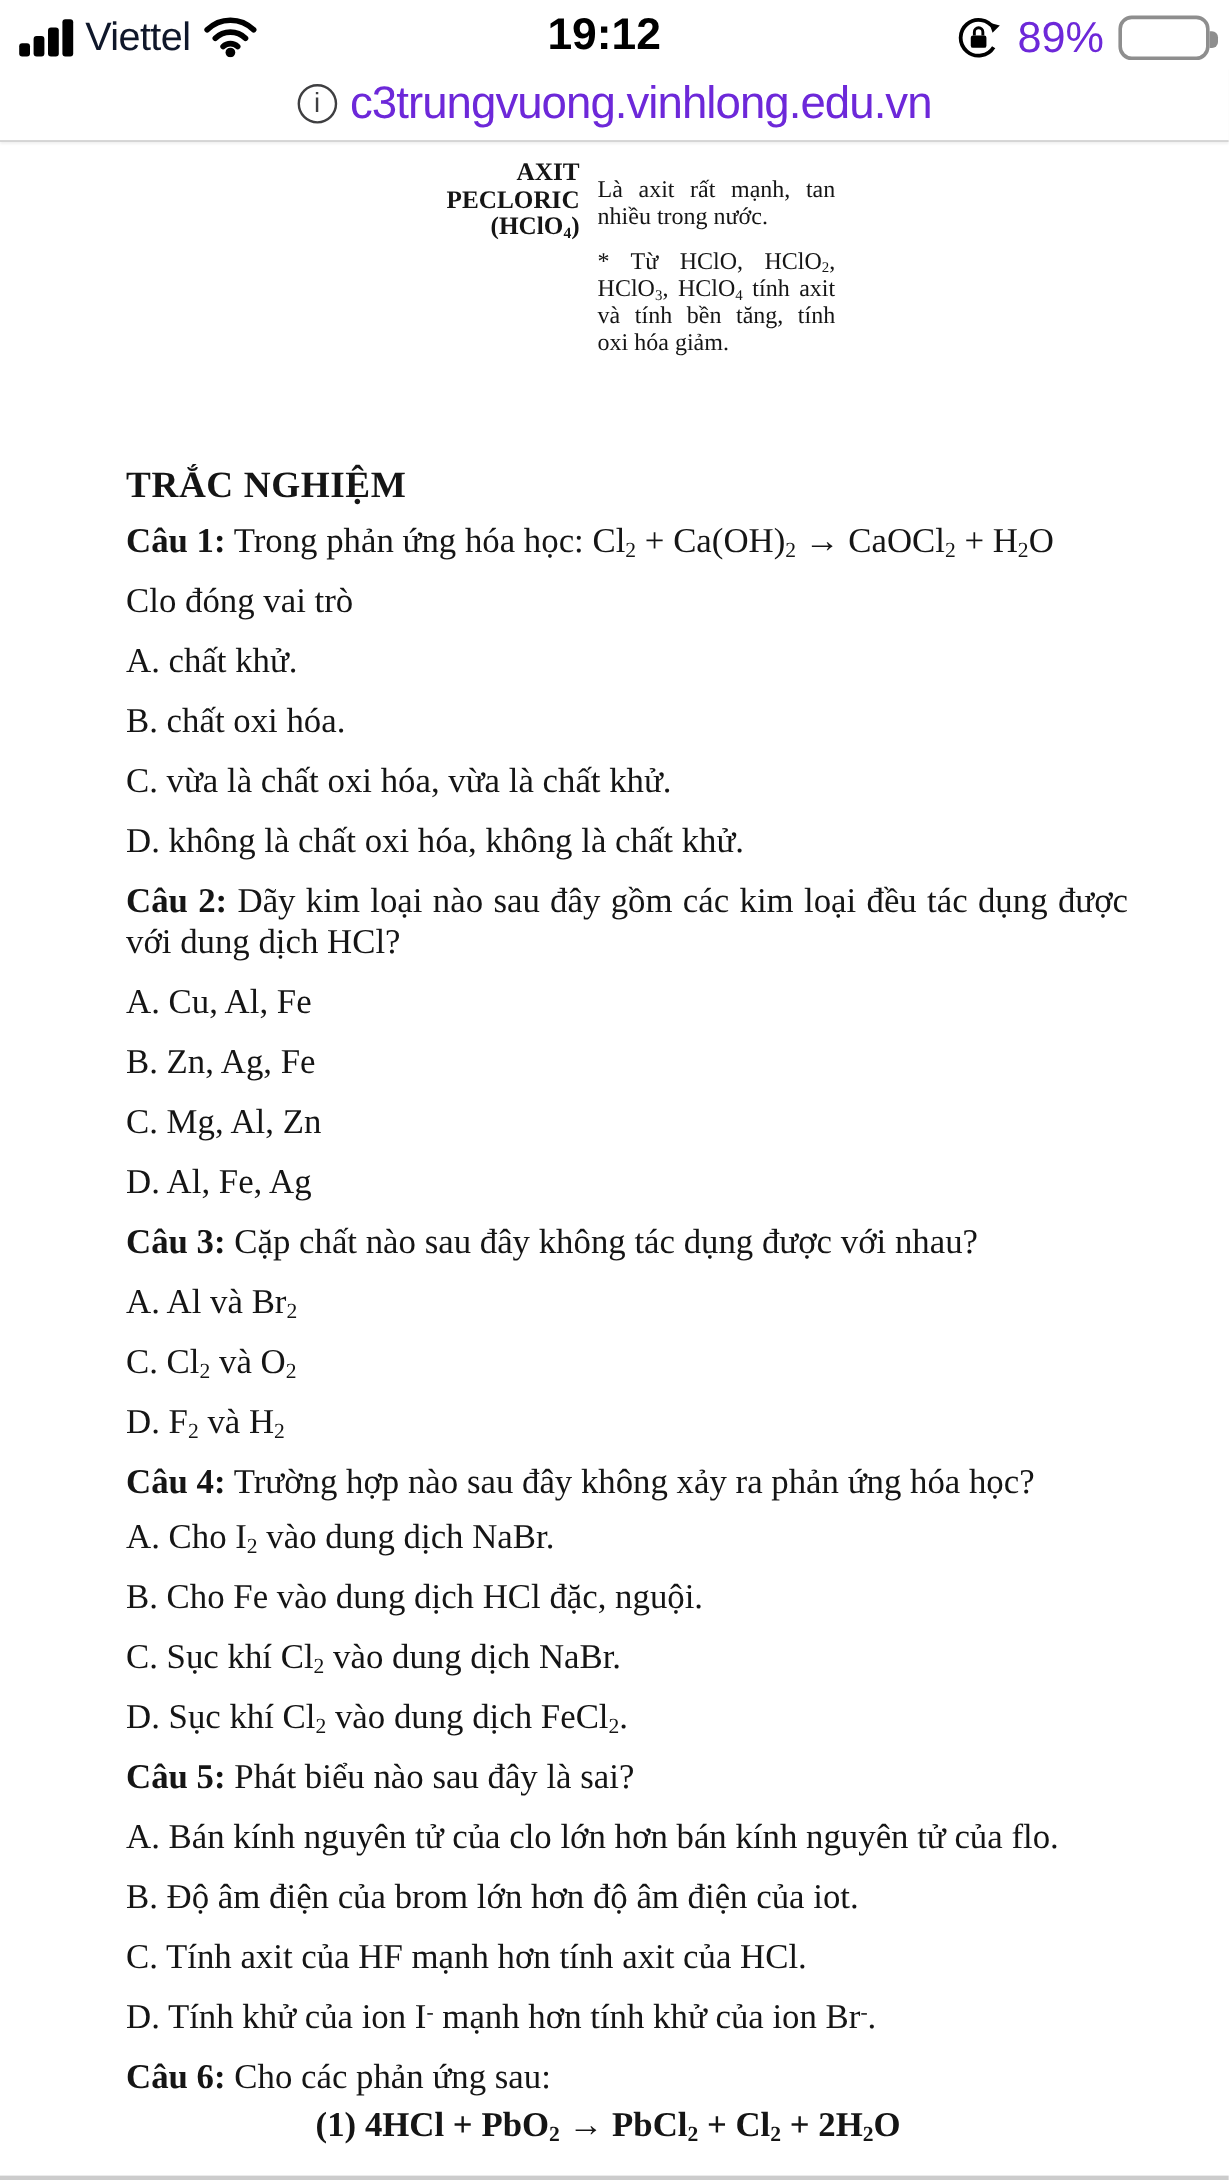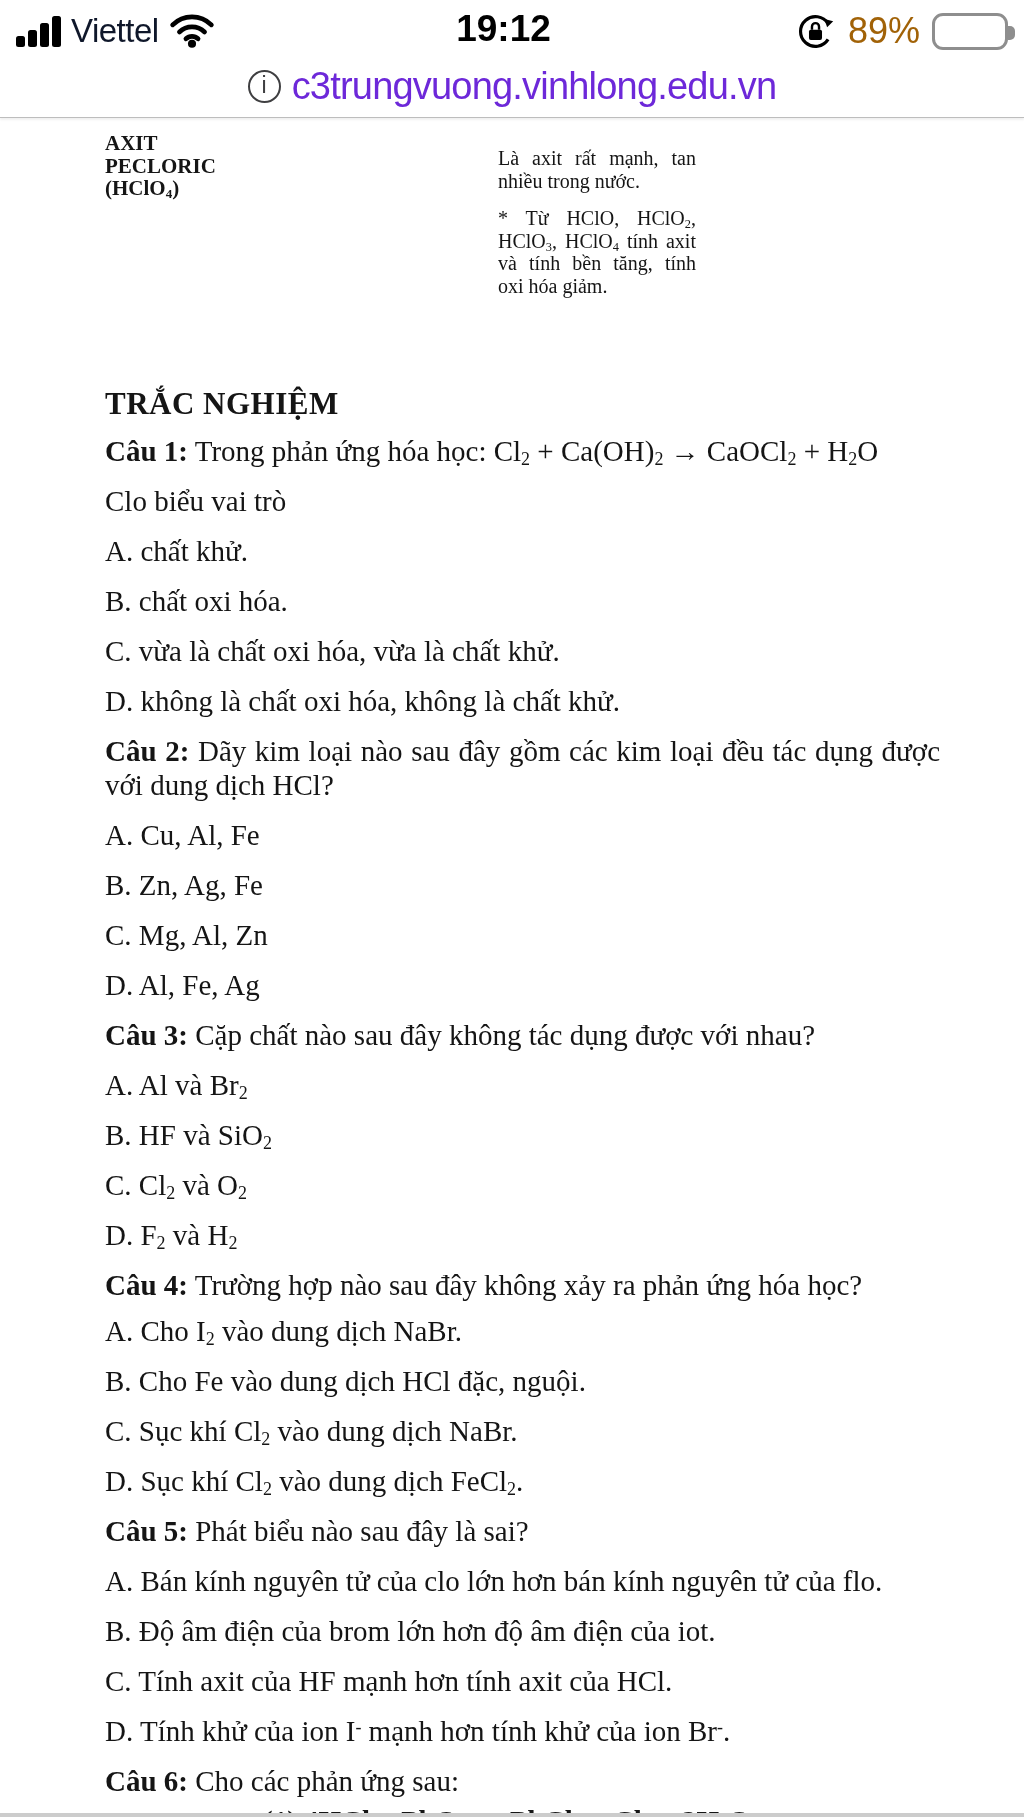--- a/index.html
+++ b/index.html
@@ -26,21 +26,21 @@
   .signal { display:flex; align-items:flex-end; gap:3px; height:31px; }
   .signal .bar { width:9px; background:#000; border-radius:2.5px; }
   .signal .b1{height:11px;} .signal .b2{height:17px;}
   .signal .b3{height:24px;} .signal .b4{height:31px;}
   .carrier { font-size:33px; color:#0f172a; letter-spacing:-0.5px; }
   .sb-time {
     position:absolute; left:0; right:17px; top:8px;
     text-align:center; font-size:37px; font-weight:700; color:#000;
   }
   .sb-right { margin-left:auto; display:flex; align-items:center; gap:12px; z-index:2; }
-  .batt-pct { font-size:36px; color:#a16207; }
+  .batt-pct { font-size:36px; color:#6d28d9; }
   .battery { position:relative; width:76px; height:37px;
     border:3px solid #8e8e8e; border-radius:11px; padding:3px; }
   .battery .fill { height:100%; width:88%; background:#000; border-radius:5px; }
   .battery .nub { position:absolute; right:-10px; top:10px; width:7px; height:14px;
     background:#8e8e8e; border-radius:0 5px 5px 0; }
 
   
   .url-bar {
     height:62px;
     display:flex; align-items:center; justify-content:center; gap:11px;
@@ -54,21 +54,21 @@
     color:#3f3f41; display:flex; align-items:center; justify-content:center;
     font-size:23px; line-height:1; padding-bottom:2px; flex:0 0 auto;
   }
   .url-text { font-size:38px; color:#6d28d9; letter-spacing:-0.8px; white-space:nowrap; }
 
   
   .content { padding:14px 84px 0 105px; }
 
   .doc-table { display:flex; }
   .tbl-left { width:378px; }
-  .title-line { font-weight:700; font-size:21px; line-height:22.5px; }
+  .title-line { font-weight:700; font-size:21px; line-height:22.5px;text-align:right; }
   .tbl-right { width:228px; font-size:20px; line-height:22.5px; text-align:justify; }
   .tbl-right p { margin:15px; }
 
   .section-heading { margin:74px 0 0 0; font-size:31px; line-height:36px;
     font-weight:700; letter-spacing:0.5px; }
 
   .question .q-text { margin:12px 0 16px 0; font-size:29px; line-height:34px; text-align:justify; }
   .question .q-text b { font-weight:700; }
   .q-stem  { margin:0 0 16px 0; font-size:29px; line-height:34px; }
   .option  { margin:12px 0 16px 0; font-size:29px; line-height:34px; white-space:nowrap; }
@@ -135,39 +135,38 @@
     <div class="tbl-right">
       <p>Là axit rất mạnh, tan nhiều trong nước.</p>
       <p>* Từ HClO, HClO<sub>2</sub>, HClO<sub>3</sub>, HClO<sub>4</sub> tính axit và tính bền tăng, tính oxi hóa giảm.</p>
     </div>
   </div>
 
   <h2 class="section-heading">TRẮC NGHIỆM</h2>
 
   <div class="question">
     <p class="q-text"><b>Câu 1:</b><span> Trong phản ứng hóa học: Cl<sub>2</sub> + Ca(OH)<sub>2</sub> → CaOCl<sub>2</sub> + H<sub>2</sub>O</span></p>
-    <p class="q-stem">Clo biểu vai trò</p>
+    <p class="q-stem">Clo đóng vai trò</p>
     <p class="option">A. chất khử.</p>
     <p class="option">B. chất oxi hóa.</p>
     <p class="option">C. vừa là chất oxi hóa, vừa là chất khử.</p>
     <p class="option">D. không là chất oxi hóa, không là chất khử.</p>
   </div>
 
   <div class="question">
     <p class="q-text"><b>Câu 2:</b><span> Dãy kim loại nào sau đây gồm các kim loại đều tác dụng được với dung dịch HCl?</span></p>
     <p class="option">A. Cu, Al, Fe</p>
     <p class="option">B. Zn, Ag, Fe</p>
     <p class="option">C. Mg, Al, Zn</p>
     <p class="option">D. Al, Fe, Ag</p>
   </div>
 
   <div class="question">
     <p class="q-text"><b>Câu 3:</b><span> Cặp chất nào sau đây không tác dụng được với nhau?</span></p>
     <p class="option">A. Al và Br<sub>2</sub></p>
-    <p class="option">B. HF và SiO<sub>2</sub></p>
     <p class="option">C. Cl<sub>2</sub> và O<sub>2</sub></p>
     <p class="option">D. F<sub>2</sub> và H<sub>2</sub></p>
   </div>
 
   <div class="question q-tight">
     <p class="q-text"><b>Câu 4:</b><span> Trường hợp nào sau đây không xảy ra phản ứng hóa học?</span></p>
     <p class="option">A. Cho I<sub>2</sub> vào dung dịch NaBr.</p>
     <p class="option">B. Cho Fe vào dung dịch HCl đặc, nguội.</p>
     <p class="option">C. Sục khí Cl<sub>2</sub> vào dung dịch NaBr.</p>
     <p class="option">D. Sục khí Cl<sub>2</sub> vào dung dịch FeCl<sub>2</sub>.</p>

